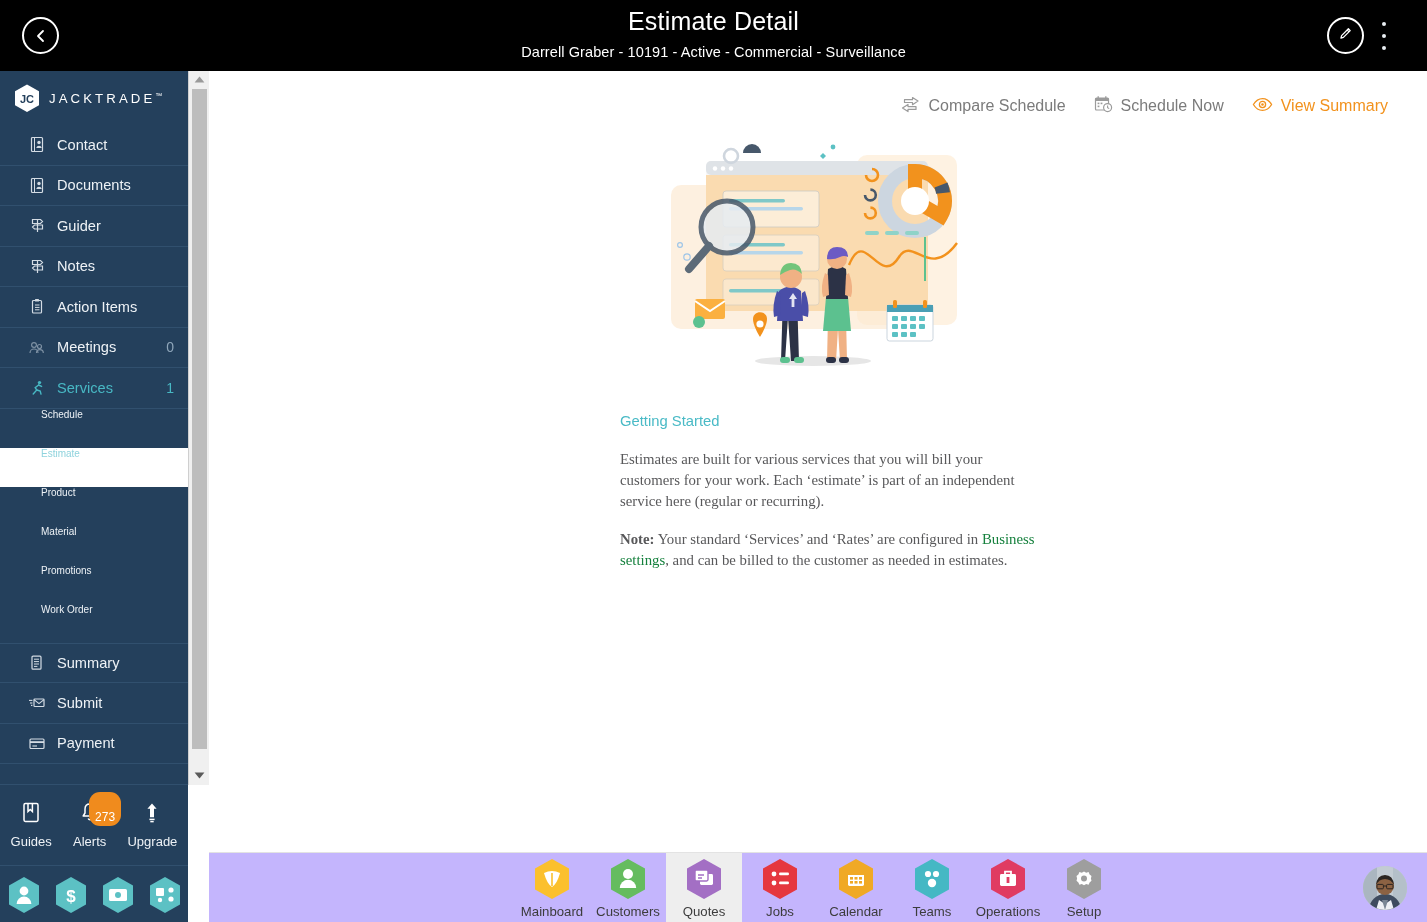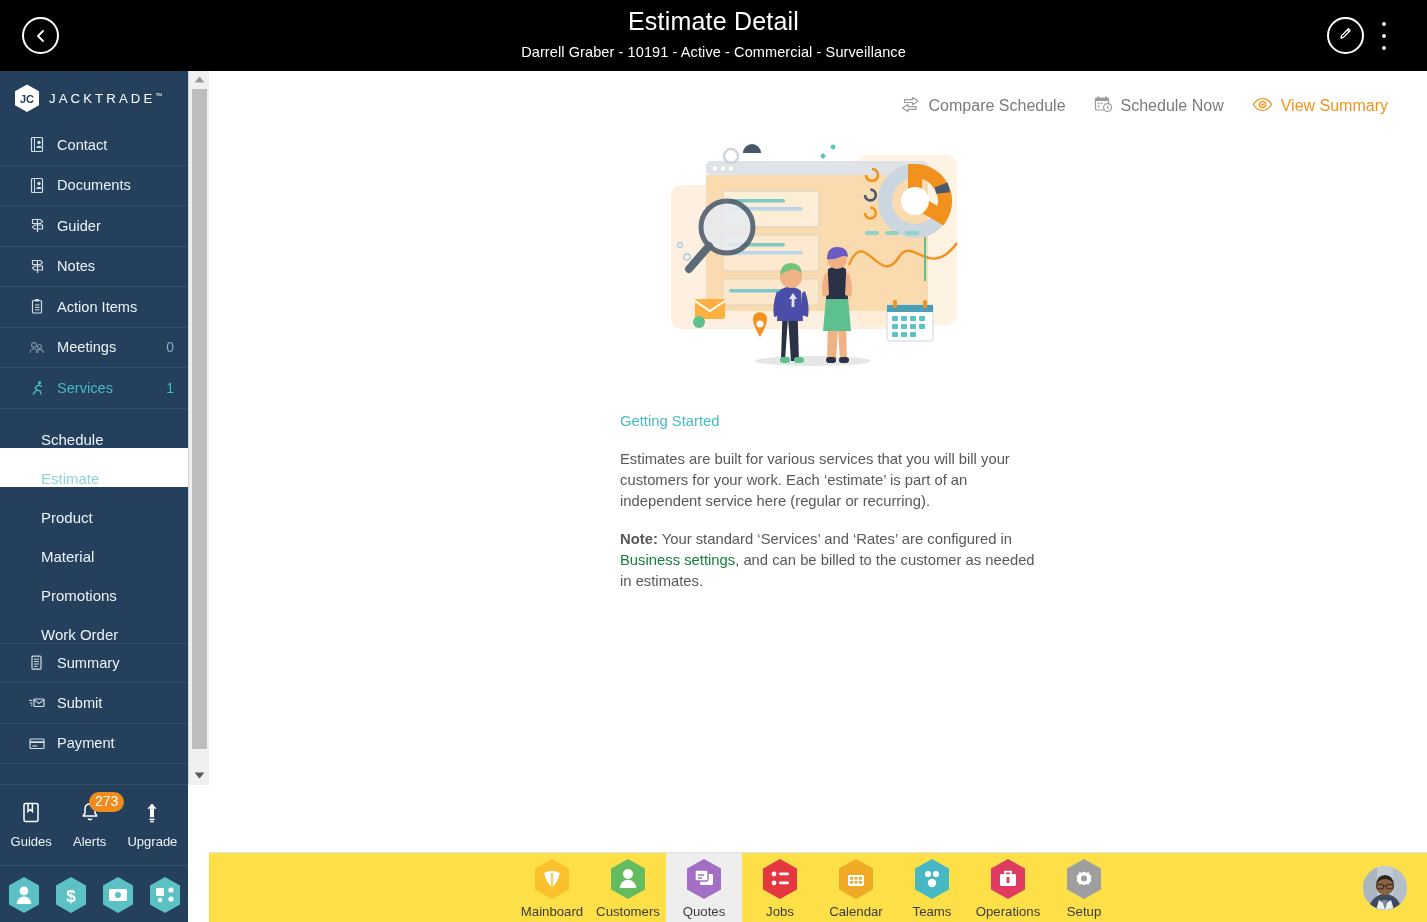--- a/index.html
+++ b/index.html
@@ -66,22 +66,22 @@
     height: 40.5px; display:flex; align-items:center;
     border-bottom: 1px solid #31506e;
     color:#eef2f6; font-size: 14.6px; cursor: pointer; position: relative; padding-left: 17px;
   }
   .nav-item .ic { width: 40px; display:flex; justify-content:center; align-items:center; flex: 0 0 40px; }
   .nav-item .lbl { flex: 1 1 auto; }
   .nav-item .cnt { padding-right: 14px; font-size: 14px; color:#8fa6ba; }
   .nav-item.teal { color:#48b8c4; }
   .nav-item.teal .cnt { color:#48b8c4; }
   .nav-sub {
-    height: 39px; display:flex; align-items:flex-end; padding-left: 41px;
-    color:#eef2f6; font-size: 15px; cursor:pointer; border-bottom: none;
+    height: 39px; display:flex; align-items:flex-start; padding-left: 41px;
+    color:#eef2f6; font-size: 10px; cursor:pointer; border-bottom: none;
   }
   .nav-sub.active { background:#ffffff; color:#8fd3dd; }
 
   .sb-track {
     position:absolute; left:188px; top:0; width:21px; height:714px;
     background:#f0f0f0; border-left:1px solid #cfcfcf; cursor:pointer;
   }
   .sb-arrow { height:16px; display:flex; align-items:center; justify-content:center; }
   .sb-thumb {
     position:absolute; left:3px; top:18px; width:15px; height:660px;
@@ -91,21 +91,21 @@
 
   .tools {
     position:absolute; left:0; top:713px; width:188px; height:82px;
     display:flex; align-items:center; justify-content:space-around;
     border-top:1px solid #31506e; border-bottom:1px solid #31506e;
   }
   .tool { display:flex; flex-direction:column; align-items:center; gap:5px; cursor:pointer; position:relative; }
   .tool .tlbl { color:#eef2f6; font-size:13px; }
   .badge {
     position:absolute; left:16px; top:-9px; background:#f08b1d; color:#fff;
-    font-size:14px; border-radius: 11px; padding: 1px 6px 2px; line-height: 1.2;
+    font-size:12px; border-radius: 11px; padding: 18px 6px 2px; line-height: 1.2;
     min-width: 30px; text-align:left;
   }
   .hexrow {
     position:absolute; left:0; top:796px; width:188px; height:56px;
     display:flex; align-items:center; justify-content:space-around;
   }
   .hexmini { width:34px; height:38px; position:relative; cursor:pointer; }
 
   
   .main {
@@ -114,28 +114,28 @@
   .actions {
     position:absolute; right:39px; top:24px; display:flex; align-items:center; gap:28px;
   }
   .action { display:flex; align-items:center; gap:8px; cursor:pointer; font-size:16px; color:#7b7b7b; }
   .action.orange { color:#f2921d; }
 
   .illus { position:absolute; left:452px; top:68px; width:320px; height:240px; }
 
   .copy { position:absolute; left:411px; top:342px; width:420px; }
   .copy h3 { color:#49bac6; font-size:14.8px; font-weight:400; margin-bottom:20px; }
-  .copy p { color:#58585a; font-size:14.8px; line-height:21px; margin-bottom:17px; }
+  .copy p { color:#58585a; font-size:14.8px; line-height:21px; margin-bottom:17px;font-family:Liberation Serif, serif; }
   .copy b { font-weight:700; }
   .copy a { color:#15803d; text-decoration:none; cursor:pointer; }
 
   
   .bottombar {
     position:absolute; left:209px; top:852px; width:1218px; height:70px;
-    background:#fde047; border-top:1px solid #e3e3e3;
+    background:#c4b5fd; border-top:1px solid #e3e3e3;
   }
   .bnav { position:absolute; left:0; top:0; width:1218px; height:70px; display:flex; justify-content:center; align-items:center; }
   .bnav-item {
     width:76px; height:70px; display:flex; flex-direction:column; align-items:center;
     justify-content:center; gap:4px; cursor:pointer;
   }
   .bnav-item.sel { background:#eeeeee; }
   .bnav-item .blbl { font-size:13.2px; color:#3c3c3c; }
   .bhex { width:38px; height:42px; position:relative; }
   .avatar {

